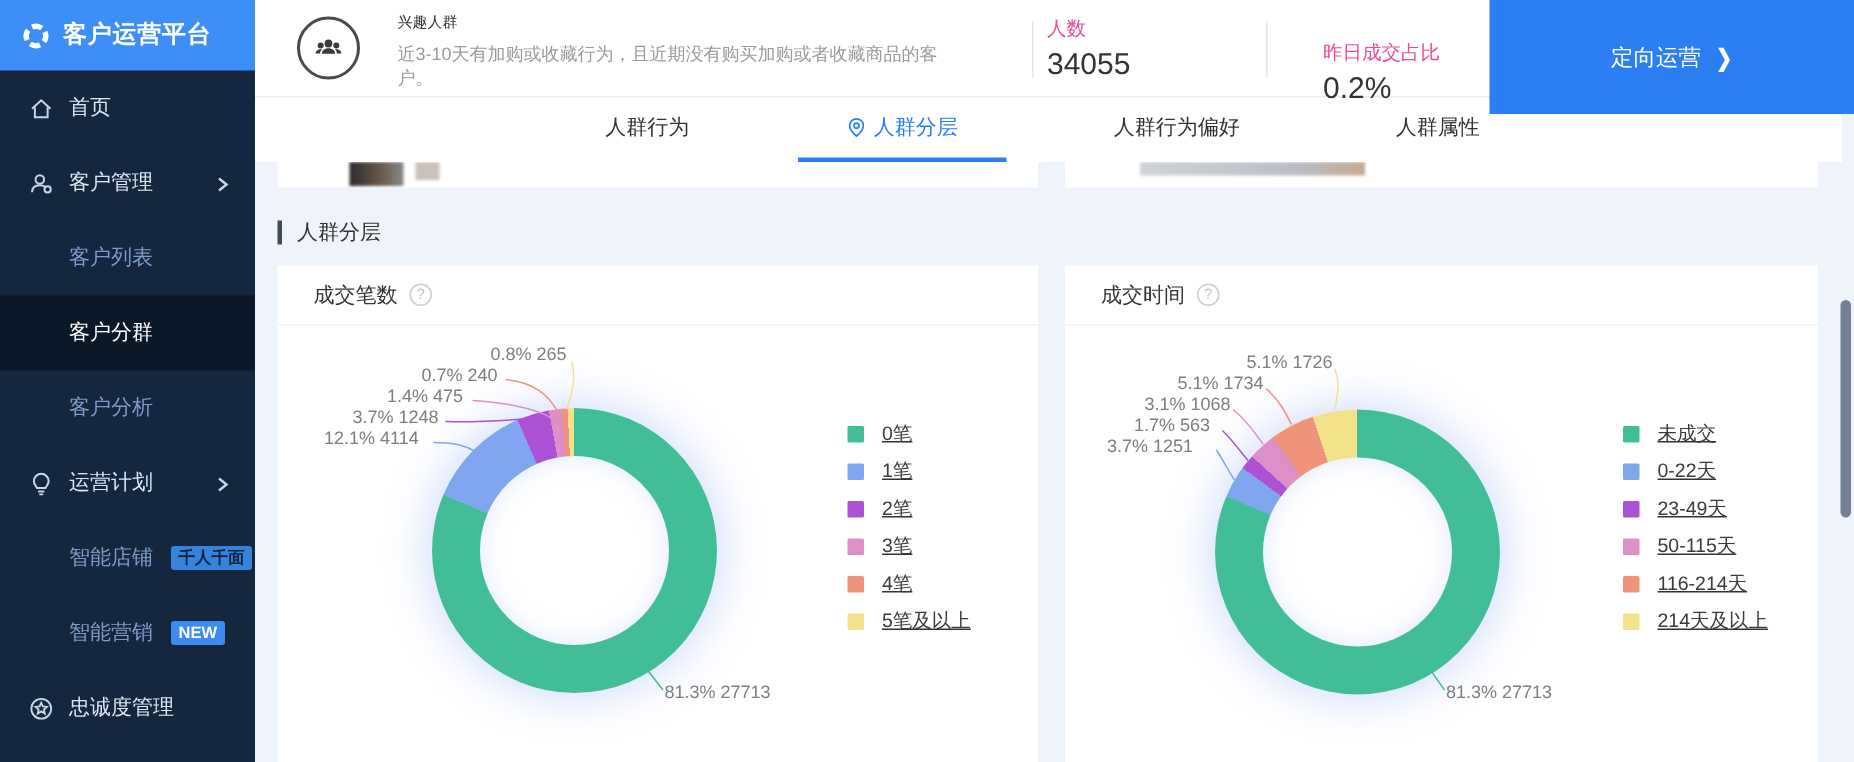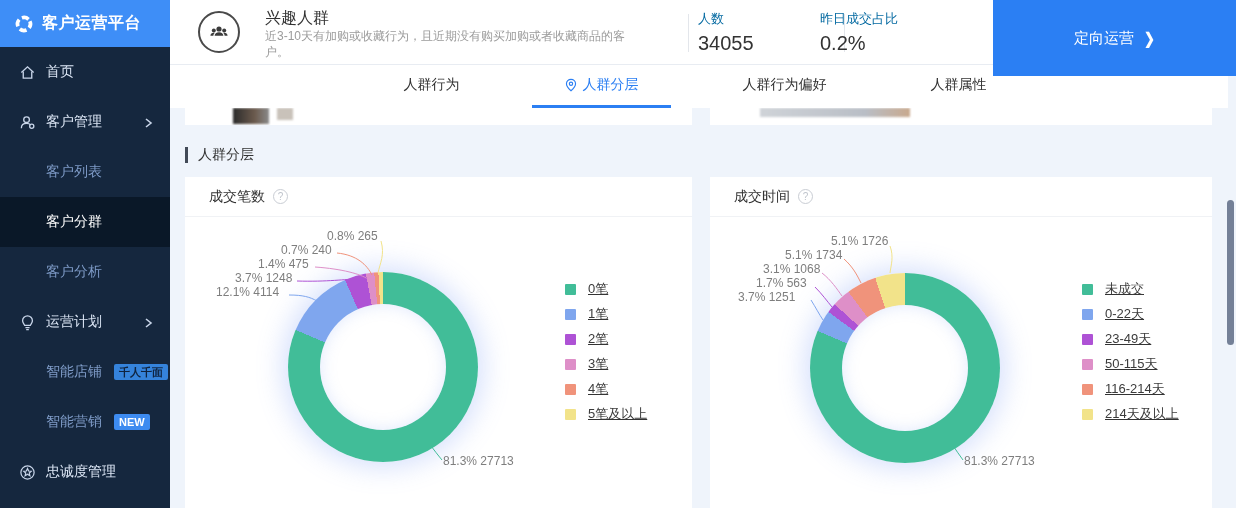--- a/index.html
+++ b/index.html
@@ -18,25 +18,25 @@
   .nav-chevron { position:absolute; right:16px; top:50%; transform:translateY(-50%); width:12px; height:12px; }
   .nav-badge { font-size:11px; line-height:16px; padding:0 5px; border-radius:2px; margin-left:2px; }
   .badge-dark { background:#3583DB; color:#0F2440; font-weight:bold; }
   .badge-light { background:#3D8BF0; color:#FFFFFF; font-weight:bold; }
 
   
   .header { position:absolute; left:170px; top:0; width:1066px; height:65px; background:#fff; z-index:4;
             border-bottom:1px solid #E8ECF2; }
   .avatar { position:absolute; left:28px; top:11px; width:42px; height:42px; border:2px solid #4A4A4A; border-radius:50%;
             display:flex; align-items:center; justify-content:center; }
-  .group-title { position:absolute; left:95px; top:8px; font-size:16px; color:#333; }
+  .group-title { position:absolute; left:95px; top:8px; font-size:10px; color:#333; }
   .group-desc { position:absolute; left:95px; top:28px; width:380px; font-size:12px; color:#9B9B9B; line-height:16px; }
   .stat-divider { position:absolute; top:14px; width:1px; height:38px; background:#E3E6EB; }
   .stat { position:absolute; top:10px; }
-  .stat .stat-label { font-size:13px; color:#0369a1;font-family:Liberation Mono, monospace; }
+  .stat .stat-label { font-size:13px; color:#ec4899;font-family:Liberation Mono, monospace; }
   .stat .stat-value { font-size:20px; color:#333; margin-top:4px; }
   .cta-button { position:absolute; left:823px; top:0; width:243px; height:76px; background:#2B7FF3; color:#fff;
                 display:flex; align-items:center; justify-content:center; gap:10px; font-size:15px; cursor:pointer; border:none; }
   .cta-arrow { font-size:13px; font-weight:bold; transform:scaleY(1.2); }
 
   
   .tabbar { position:absolute; left:162px; top:65px; width:1066px; height:43px; background:#fff; z-index:3;
             display:flex; justify-content:center; align-items:stretch;gap:40px; }
   .tab { padding:0 32px; display:flex; align-items:center; gap:5px; font-size:14px; color:#333;
          border-bottom:3px solid transparent; cursor:pointer; }
@@ -201,21 +201,21 @@
   </div>
   <div class="group-title">兴趣人群</div>
   <div class="group-desc">近3-10天有加购或收藏行为，且近期没有购买加购或者收藏商品的客户。</div>
 
   <div class="stat-divider" style="left:518px;"></div>
   <div class="stat" style="left:528px;">
     <div class="stat-label">人数</div>
     <div class="stat-value">34055</div>
   </div>
   <div class="stat-divider" style="left:674px;"></div>
-  <div class="stat" style="left:650px;">
+  <div class="stat" style="left:712px;margin-top:16px;">
     <div class="stat-label">昨日成交占比</div>
     <div class="stat-value">0.2%</div>
   </div>
 
   <button class="cta-button">
     <span>定向运营</span>
     <span class="cta-arrow">❯</span>
   </button>
 </header>
 

